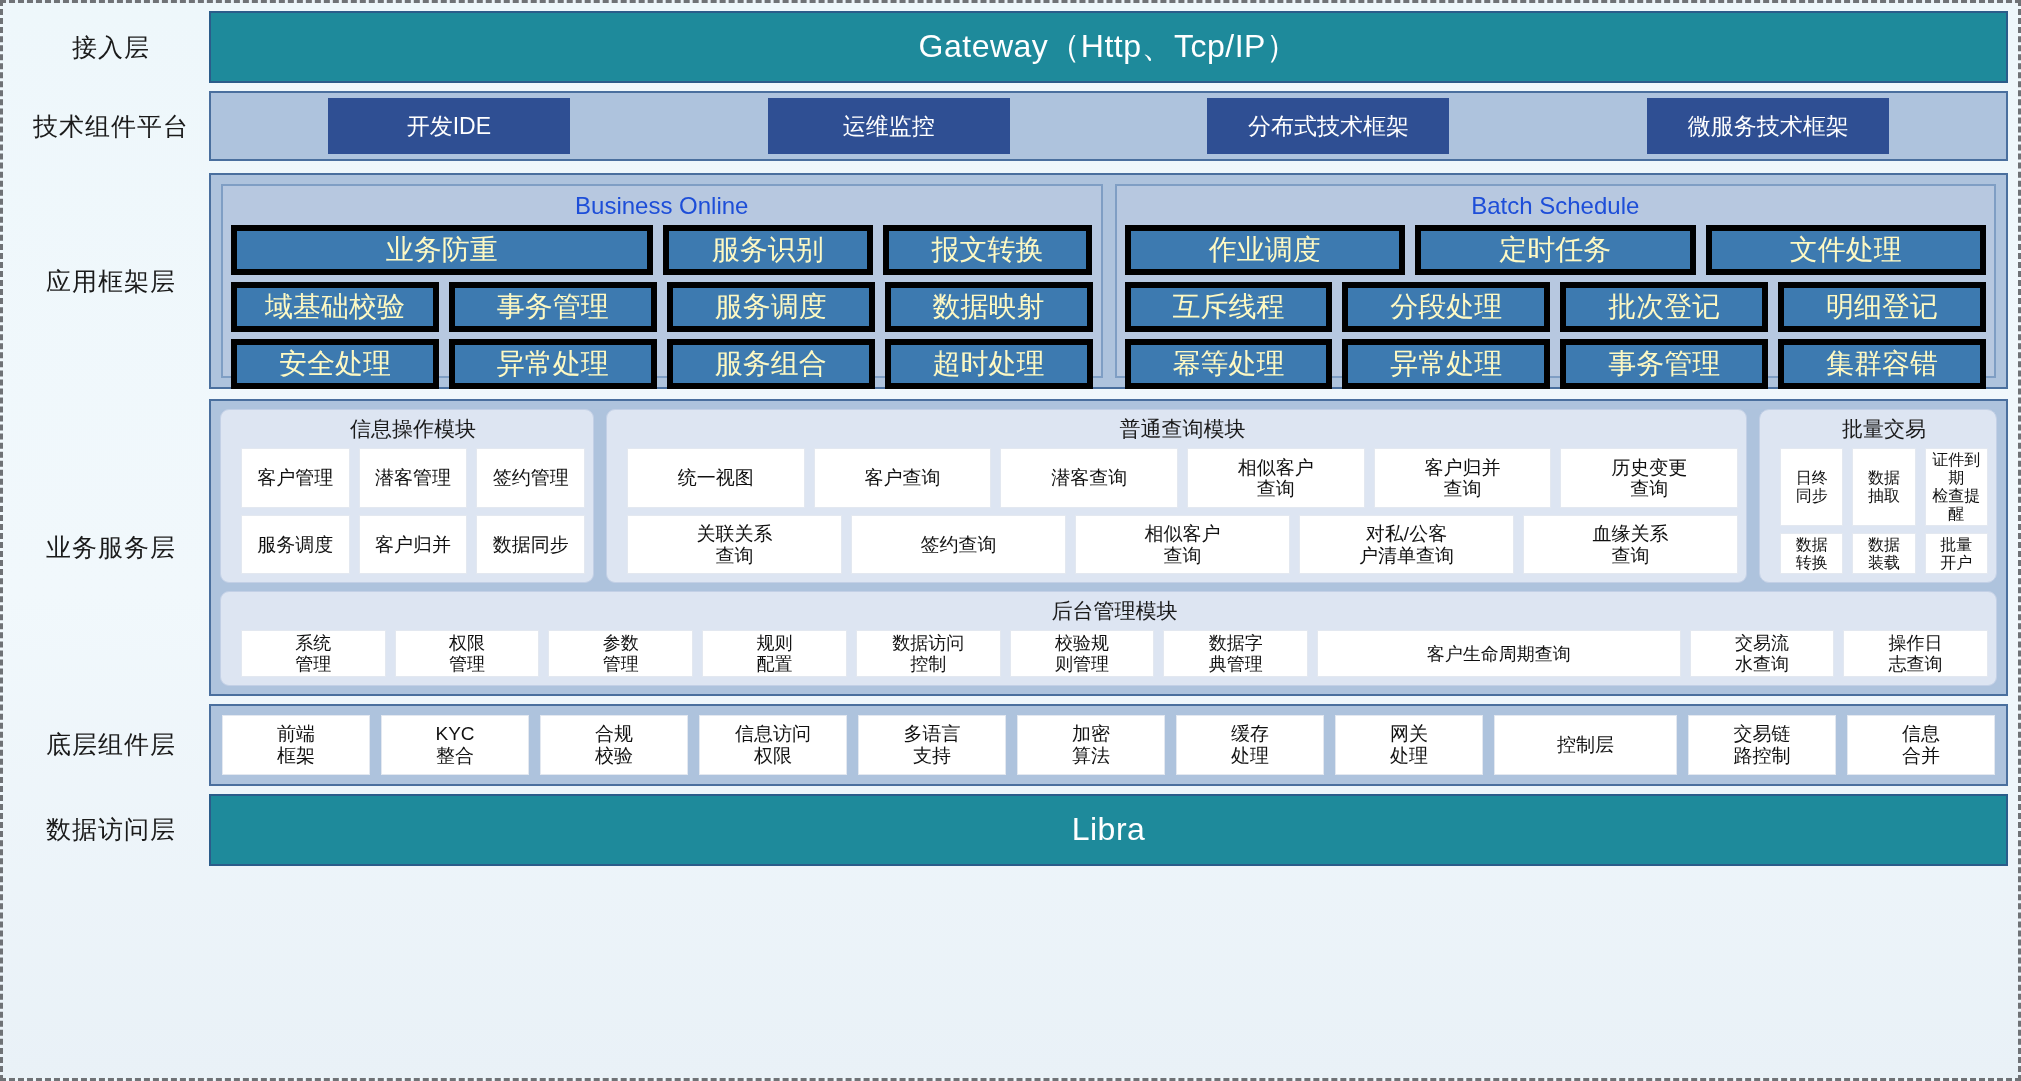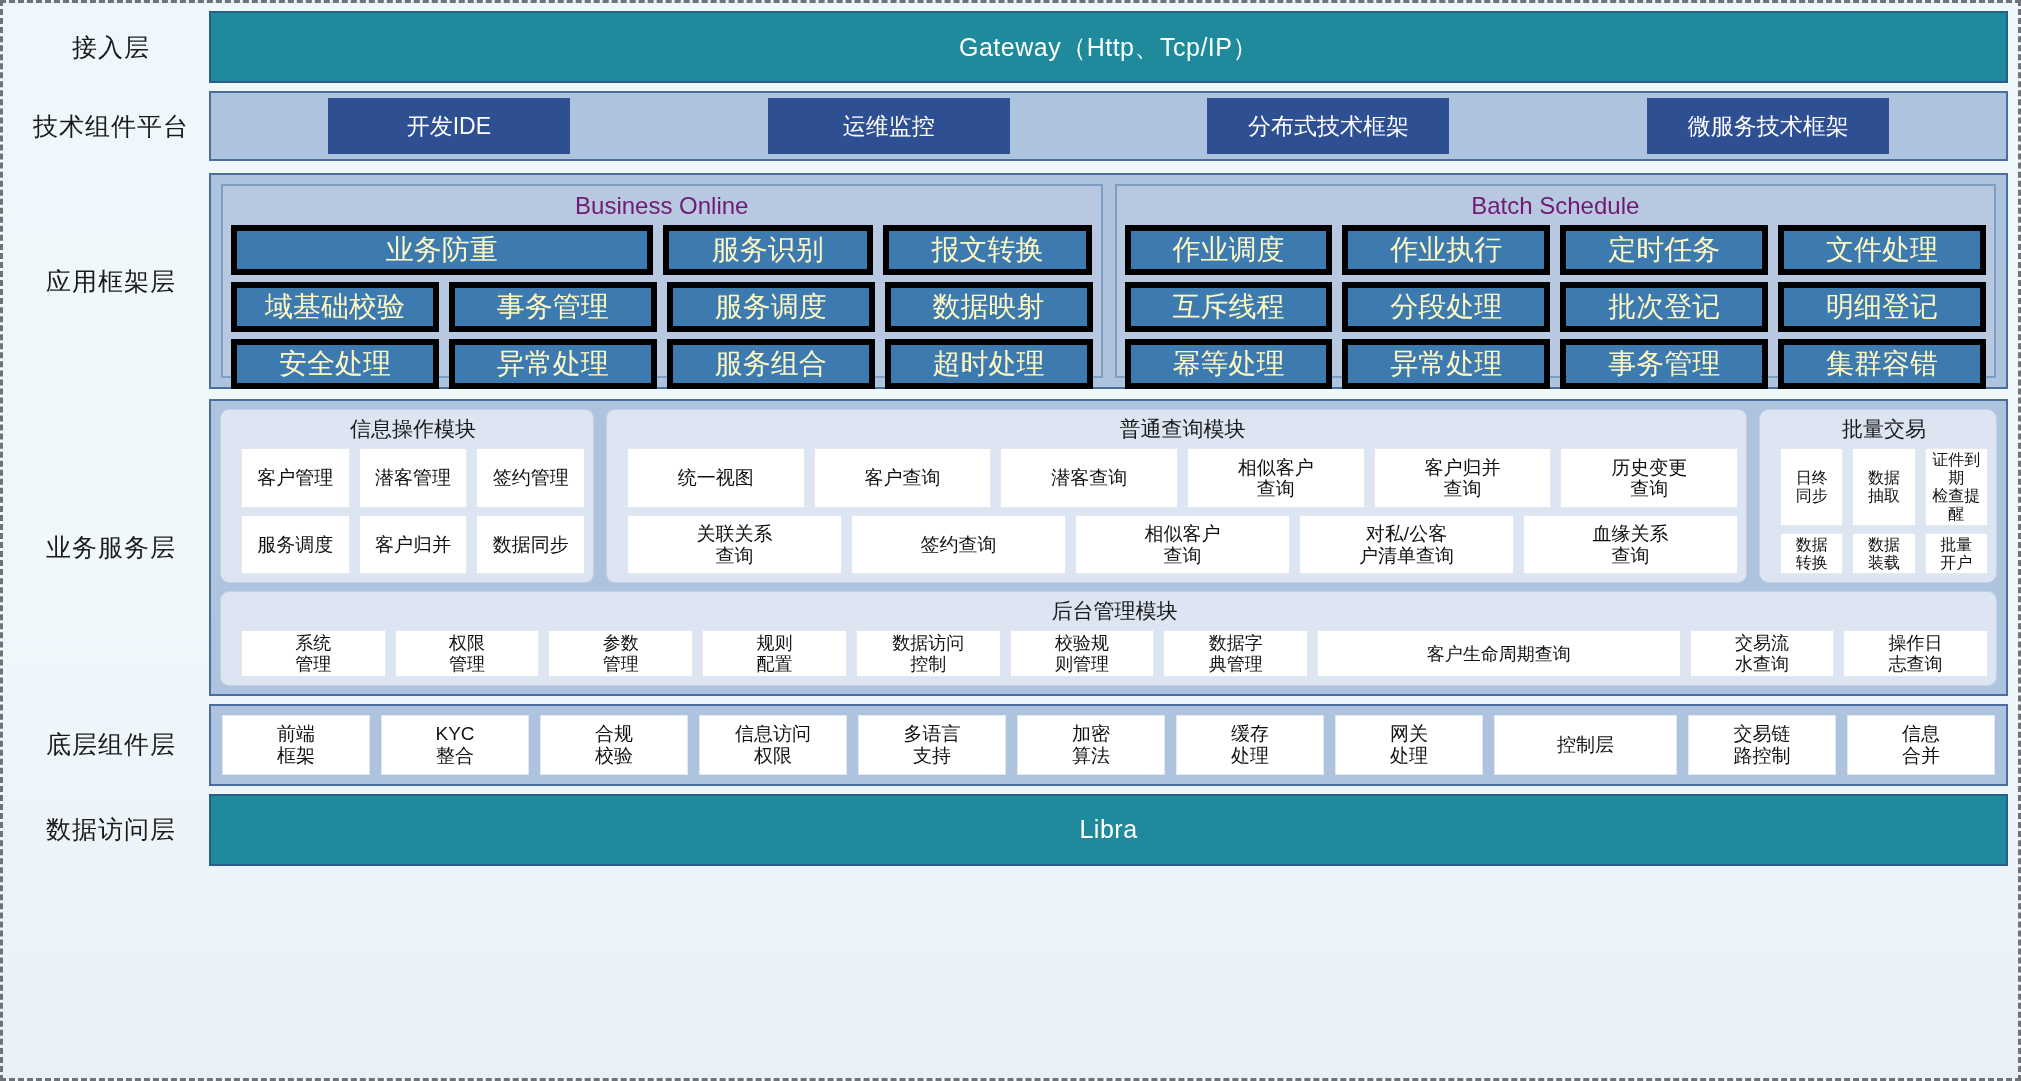--- a/index.html
+++ b/index.html
@@ -26,21 +26,21 @@
     font-family: "Liberation Sans", "DejaVu Sans", sans-serif;
   }
   .row-body { flex: 1 1 auto; display: flex; }
 
   
   .teal-bar {
     flex: 1 1 auto;
     background: #1e8a9b;
     border: 2px solid #2b5c8a;
     display: flex; align-items: center; justify-content: center;
-    color: #ffffff; font-size: 25px;
+    color: #ffffff; font-size: 32px;
     letter-spacing: .5px;
   }
   .r-access { height: 72px; margin-bottom: 8px; }
   .r-data   { height: 72px; margin-top: 8px; }
 
   
   .r-tech { height: 70px; margin-bottom: 12px; }
   .tech-strip {
     flex: 1 1 auto;
     background: #aec3dd;
@@ -68,21 +68,21 @@
     padding: 9px 10px;
   }
   .fw-panel {
     flex: 1 1 0;
     background: #b7c8e0;
     border: 2px solid #7f9ec4;
     display: flex; flex-direction: column;
     padding: 4px 8px 8px 8px;
   }
   .fw-title {
-    text-align: center; font-size: 24px; color: #701a75;
+    text-align: center; font-size: 24px; color: #1d4ed8;
     padding: 2px 0 5px 0;
   }
   .fw-grid { display: flex; flex-direction: column; gap: 7px; flex: 1 1 auto; }
   .fw-line { display: flex; gap: 10px; flex: 1 1 0; }
   .fw-cell {
     background: #3d7ab0;
     border: 6px solid #000000;
     color: #fef9c3; font-size: 28px;
     display: flex; align-items: center; justify-content: center;
     flex: 1 1 0; min-height: 40px;
@@ -191,21 +191,20 @@
               <div class="fw-cell">超时处理</div>
             </div>
           </div>
         </div>
 
         <div class="fw-panel">
           <div class="fw-title">Batch Schedule</div>
           <div class="fw-grid">
             <div class="fw-line">
               <div class="fw-cell">作业调度</div>
-              <div class="fw-cell">作业执行</div>
               <div class="fw-cell">定时任务</div>
               <div class="fw-cell">文件处理</div>
             </div>
             <div class="fw-line">
               <div class="fw-cell">互斥线程</div>
               <div class="fw-cell">分段处理</div>
               <div class="fw-cell">批次登记</div>
               <div class="fw-cell">明细登记</div>
             </div>
             <div class="fw-line">

